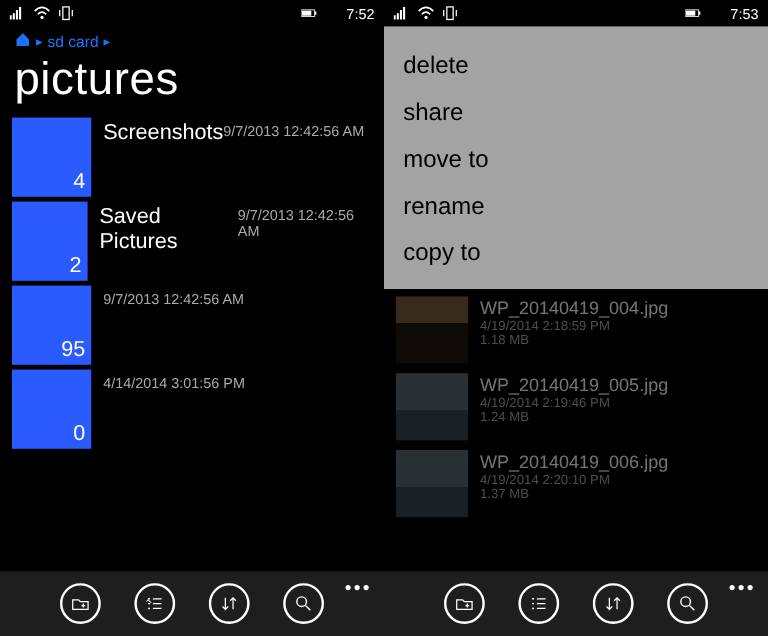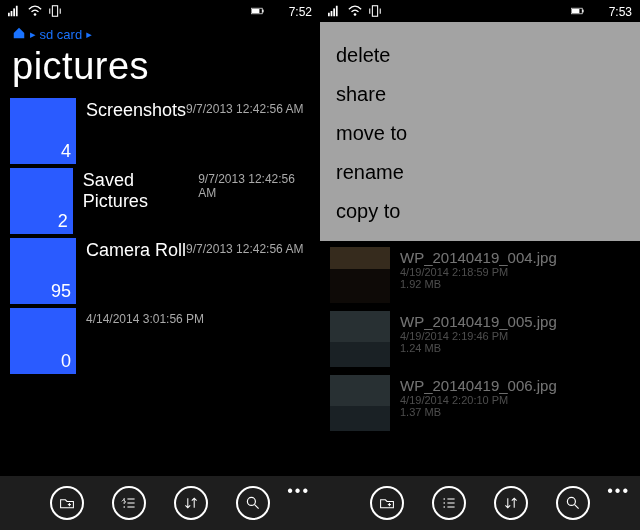--- a/index.html
+++ b/index.html
@@ -201,21 +201,20 @@
       <div class="folder-meta">
         <div class="folder-name">Saved Pictures</div>
         <div class="folder-date">9/7/2013 12:42:56 AM</div>
       </div>
     </div>
     <div class="folder-item">
       <div class="folder-tile">
         <div class="folder-count">95</div>
       </div>
       <div class="folder-meta">
-        <div class="folder-name">Camera Roll</div>
         <div class="folder-date">9/7/2013 12:42:56 AM</div>
       </div>
     </div>
     <div class="folder-item">
       <div class="folder-tile">
         <div class="folder-count">0</div>
       </div>
       <div class="folder-meta">
         <div class="folder-date">4/14/2014 3:01:56 PM</div>
       </div>
@@ -302,21 +301,21 @@
     <div class="context-item">rename</div>
     <div class="context-item">copy to</div>
   </div>
 
   <div class="dimmed-list">
     <div class="file-item">
       <div class="thumb t1"></div>
       <div class="file-meta">
         <div class="file-name">WP_20140419_004.jpg</div>
         <div class="file-date">4/19/2014 2:18:59 PM</div>
-        <div class="file-size">1.92 MB</div>
+        <div class="file-size">1.18 MB</div>
       </div>
     </div>
     <div class="file-item">
       <div class="thumb"></div>
       <div class="file-meta">
         <div class="file-name">WP_20140419_005.jpg</div>
         <div class="file-date">4/19/2014 2:19:46 PM</div>
         <div class="file-size">1.24 MB</div>
       </div>
     </div>

